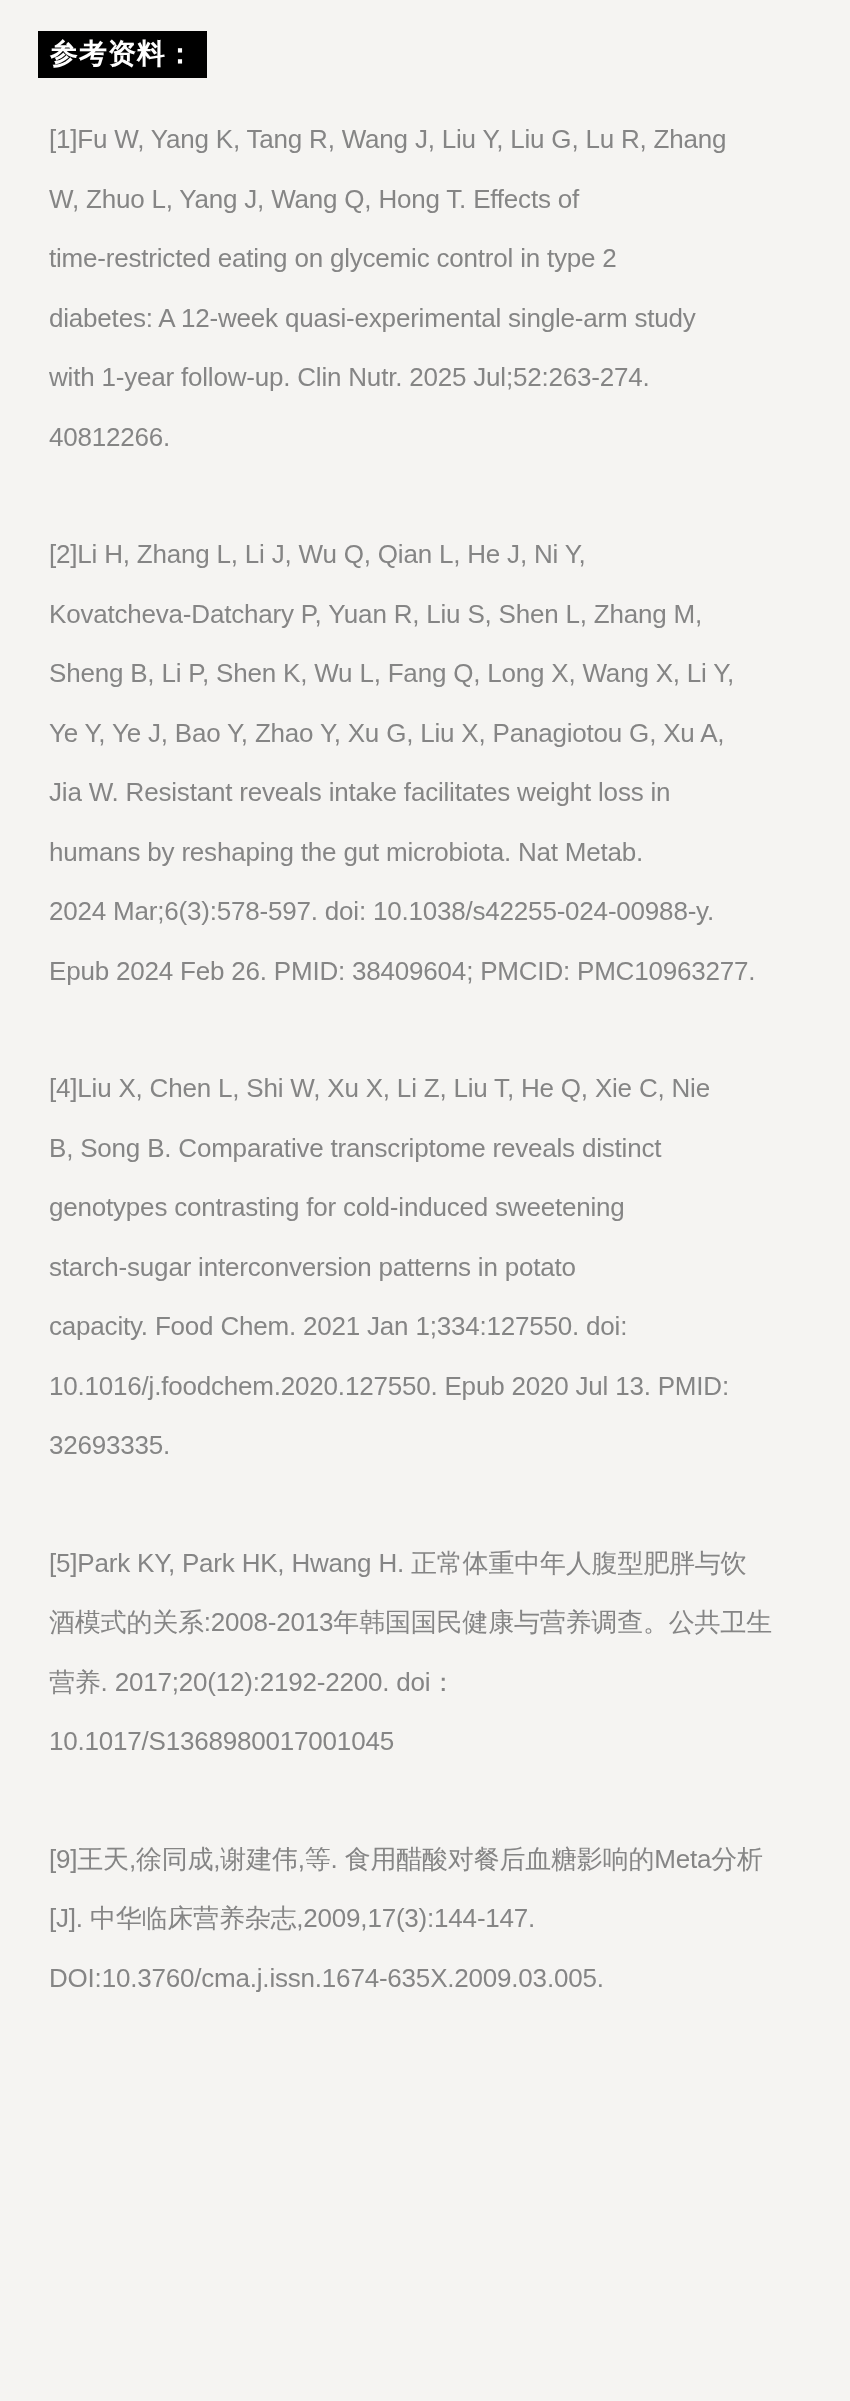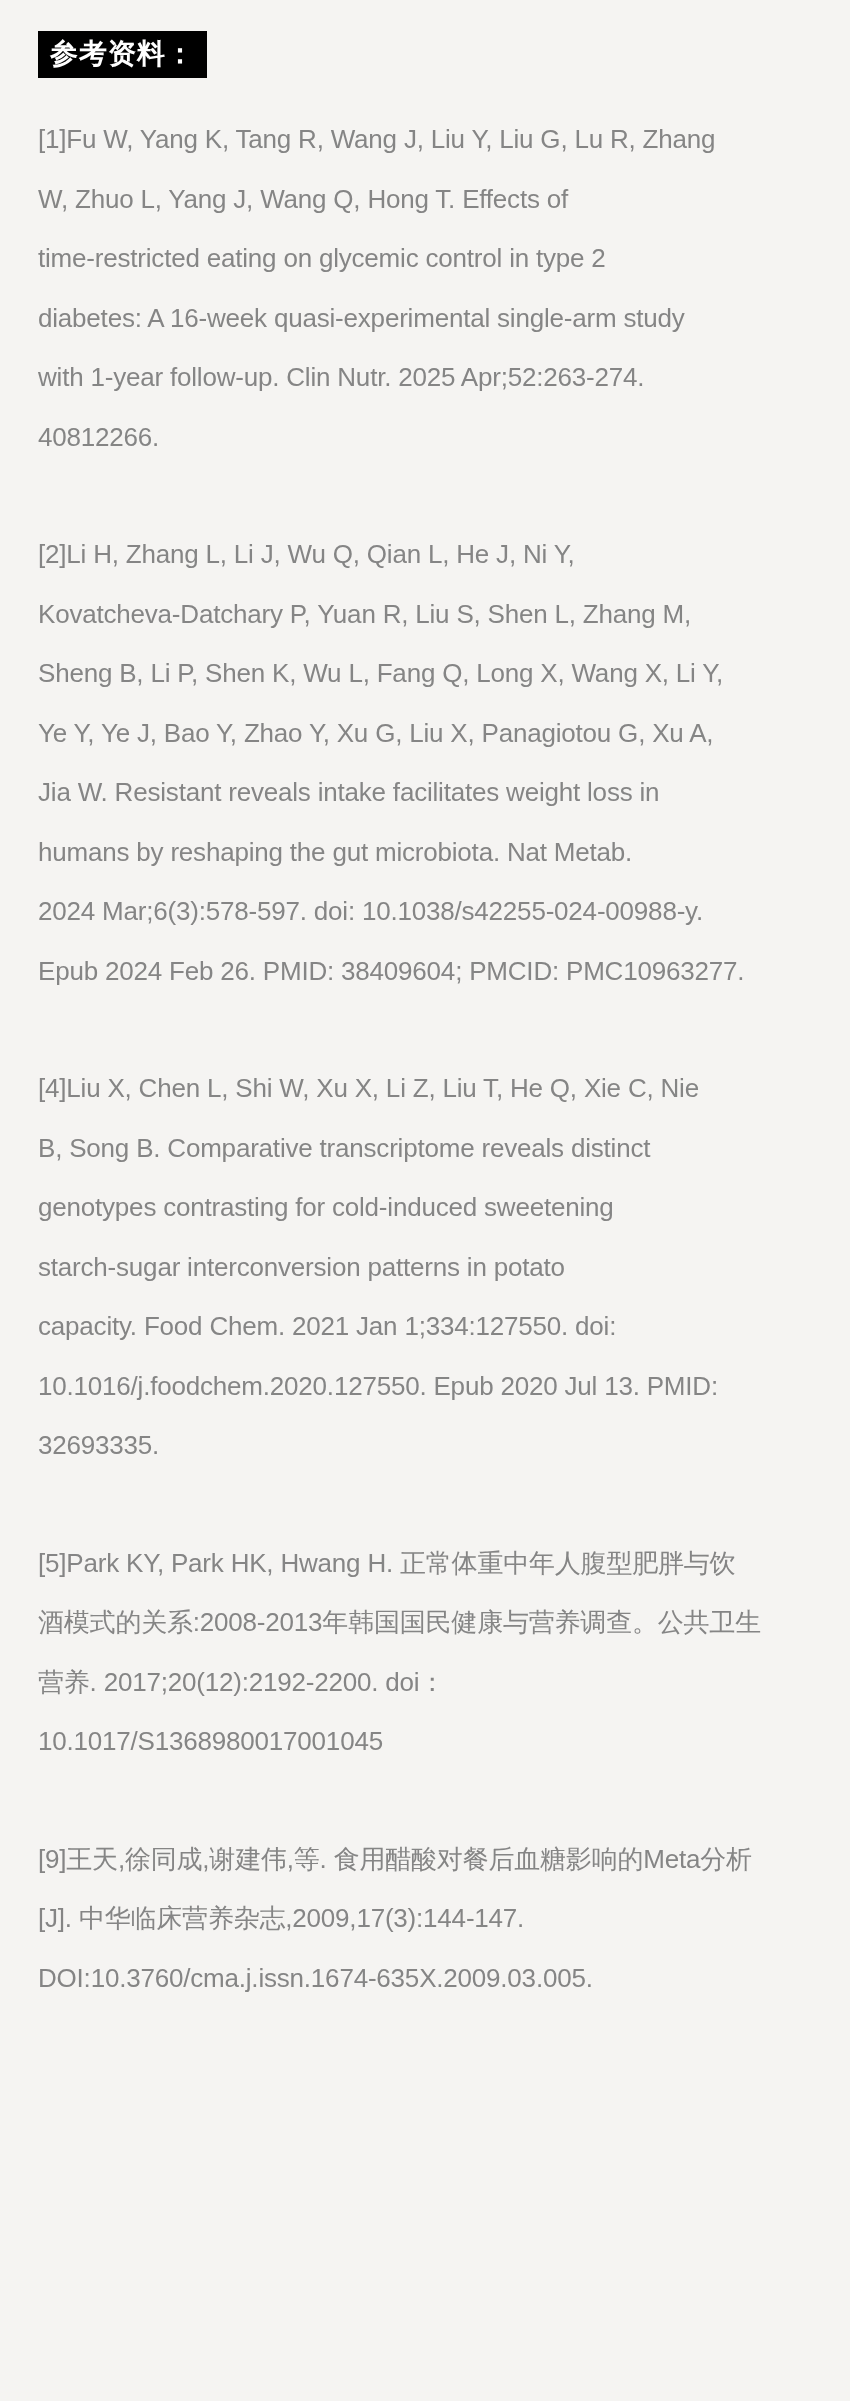--- a/index.html
+++ b/index.html
@@ -26,43 +26,43 @@
     font-size: 28px;
     font-weight: 700;
     line-height: 34px;
     padding: 6px 12px 7px 12px;
     letter-spacing: 1px;
   }
   .references-list {
     margin-top: 32px;
   }
   .ref {
-    margin: 0 0 58px 0;
+    margin: 0 0 58px 11px;
   }
   .ref-line {
     font-size: 26px;
     line-height: 59.5px;
     color: #858585;
     white-space: pre;
     letter-spacing: -0.2px;
   }
 </style>
 </head>
 <body>
 
 <div class="page">
   <div class="section-header">参考资料：</div>
 
   <div class="references-list">
       <div class="ref">
         <div class="ref-line">[1]Fu W, Yang K, Tang R, Wang J, Liu Y, Liu G, Lu R, Zhang</div>
         <div class="ref-line">W, Zhuo L, Yang J, Wang Q, Hong T. Effects of</div>
         <div class="ref-line">time-restricted eating on glycemic control in type 2</div>
-        <div class="ref-line">diabetes: A 16-week quasi-experimental single-arm study</div>
-        <div class="ref-line">with 1-year follow-up. Clin Nutr. 2025 Apr;52:263-274.</div>
+        <div class="ref-line">diabetes: A 12-week quasi-experimental single-arm study</div>
+        <div class="ref-line">with 1-year follow-up. Clin Nutr. 2025 Jul;52:263-274.</div>
         <div class="ref-line">40812266.</div>
       </div>
       <div class="ref">
         <div class="ref-line">[2]Li H, Zhang L, Li J, Wu Q, Qian L, He J, Ni Y,</div>
         <div class="ref-line">Kovatcheva-Datchary P, Yuan R, Liu S, Shen L, Zhang M,</div>
         <div class="ref-line">Sheng B, Li P, Shen K, Wu L, Fang Q, Long X, Wang X, Li Y,</div>
         <div class="ref-line">Ye Y, Ye J, Bao Y, Zhao Y, Xu G, Liu X, Panagiotou G, Xu A,</div>
         <div class="ref-line">Jia W. Resistant reveals intake facilitates weight loss in</div>
         <div class="ref-line">humans by reshaping the gut microbiota. Nat Metab.</div>
         <div class="ref-line">2024 Mar;6(3):578-597. doi: 10.1038/s42255-024-00988-y.</div>

